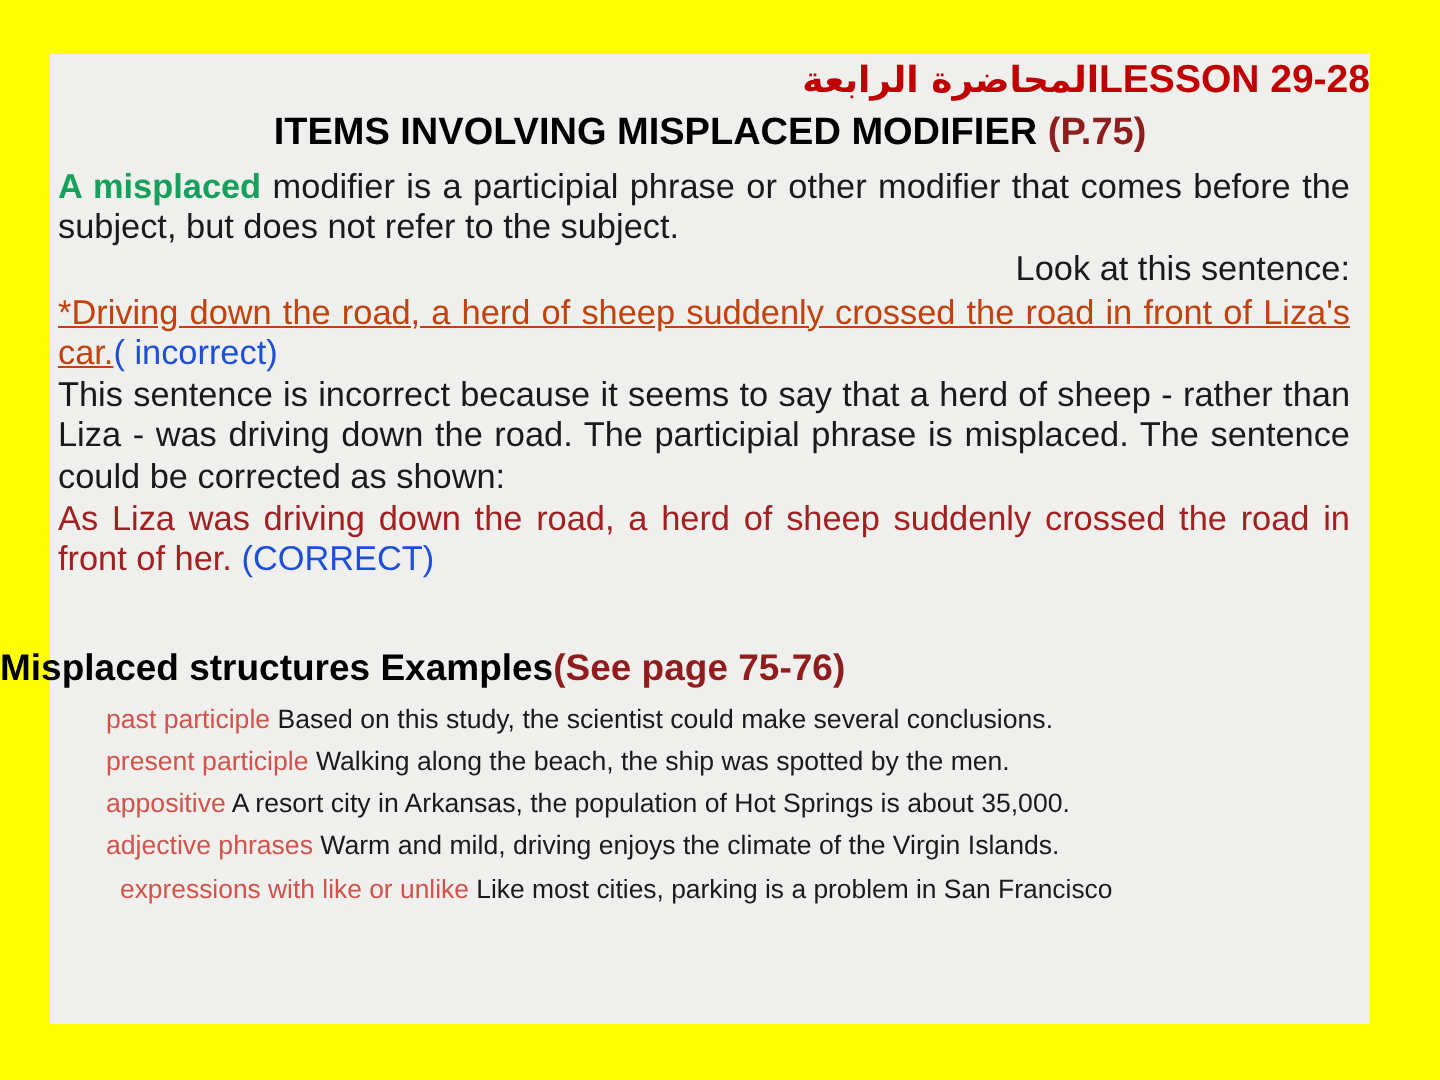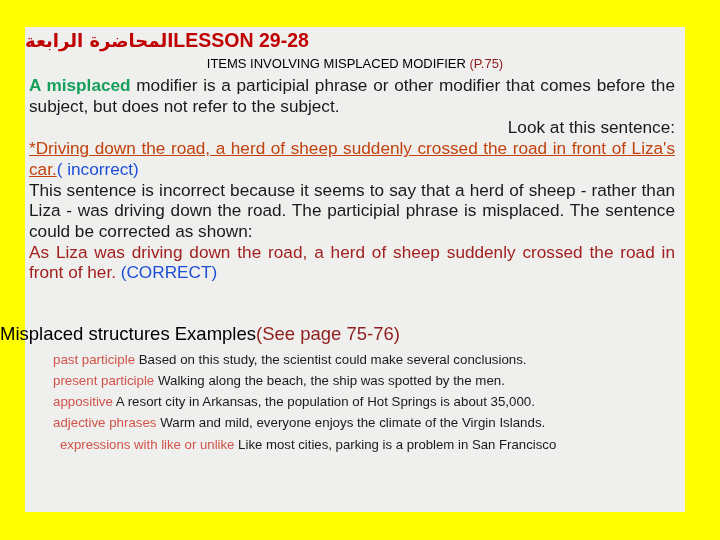--- a/index.html
+++ b/index.html
@@ -22,39 +22,39 @@
   .content-box {
     position: absolute;
     left: 25px;
     top: 27px;
     width: 660px;
     height: 485px;
     background: #efefed;
     overflow: visible;
   }
   .title-line {
-    text-align: left;
+    text-align: right;
     font-size: 19.5px;
     font-weight: bold;
     color: #c00000;
     margin-top: 3px;
     line-height: 1.12;
     white-space: nowrap;
     direction: ltr;
   }
   .title-line .ar {
     font-family: "DejaVu Sans", sans-serif;
     font-size: 18px;
     direction: rtl;
     unicode-bidi: embed;
   }
   .subtitle-line {
     text-align: center;
-    font-size: 13px;
-    font-weight: normal;
+    font-size: 19px;
+    font-weight: bold;
     color: #000000;
     line-height: 1.2;
     margin-top: 4px;
     white-space: nowrap;
   }
   .subtitle-line .page-ref {
     color: #8f1d1d;
   }
   .body-block {
     padding: 0 10px 0 4px;
@@ -82,21 +82,21 @@
   .black-text {
     color: #1d4ed8;
   }
 
   .structures-header {
     position: absolute;
     left: -25px;
     top: 296px;
     width: 700px;
     font-size: 18.5px;
-    font-weight: normal;
+    font-weight: bold;
     color: #000000;
     white-space: nowrap;
   }
   .structures-header .see-page {
     color: #8f1d1d;
   }
   .examples-list {
     position: absolute;
     left: 28px;
     top: 322px;
@@ -164,21 +164,21 @@
       <div class="example-row">
         <span class="label">present participle</span><span> Walking along the beach, the ship was spotted by the men.</span>
       </div>
 
       <div class="example-row">
         <span class="label">appositive</span><span>  A resort city in Arkansas, the population of Hot Springs is about 35,000.</span>
       </div>
 
 
       <div class="example-row">
-        <span class="label">adjective phrases</span><span> Warm and mild, everyone enjoys the climate of the Virgin Islands.</span>
+        <span class="label">adjective phrases</span><span> Warm and mild, driving enjoys the climate of the Virgin Islands.</span>
       </div>
 
       <div class="example-row last">
         <span class="label">expressions with like or unlike</span><span>  Like most cities, parking is a problem in   San Francisco</span>
       </div>
 
     </div>
 
   </div>
 </div>

